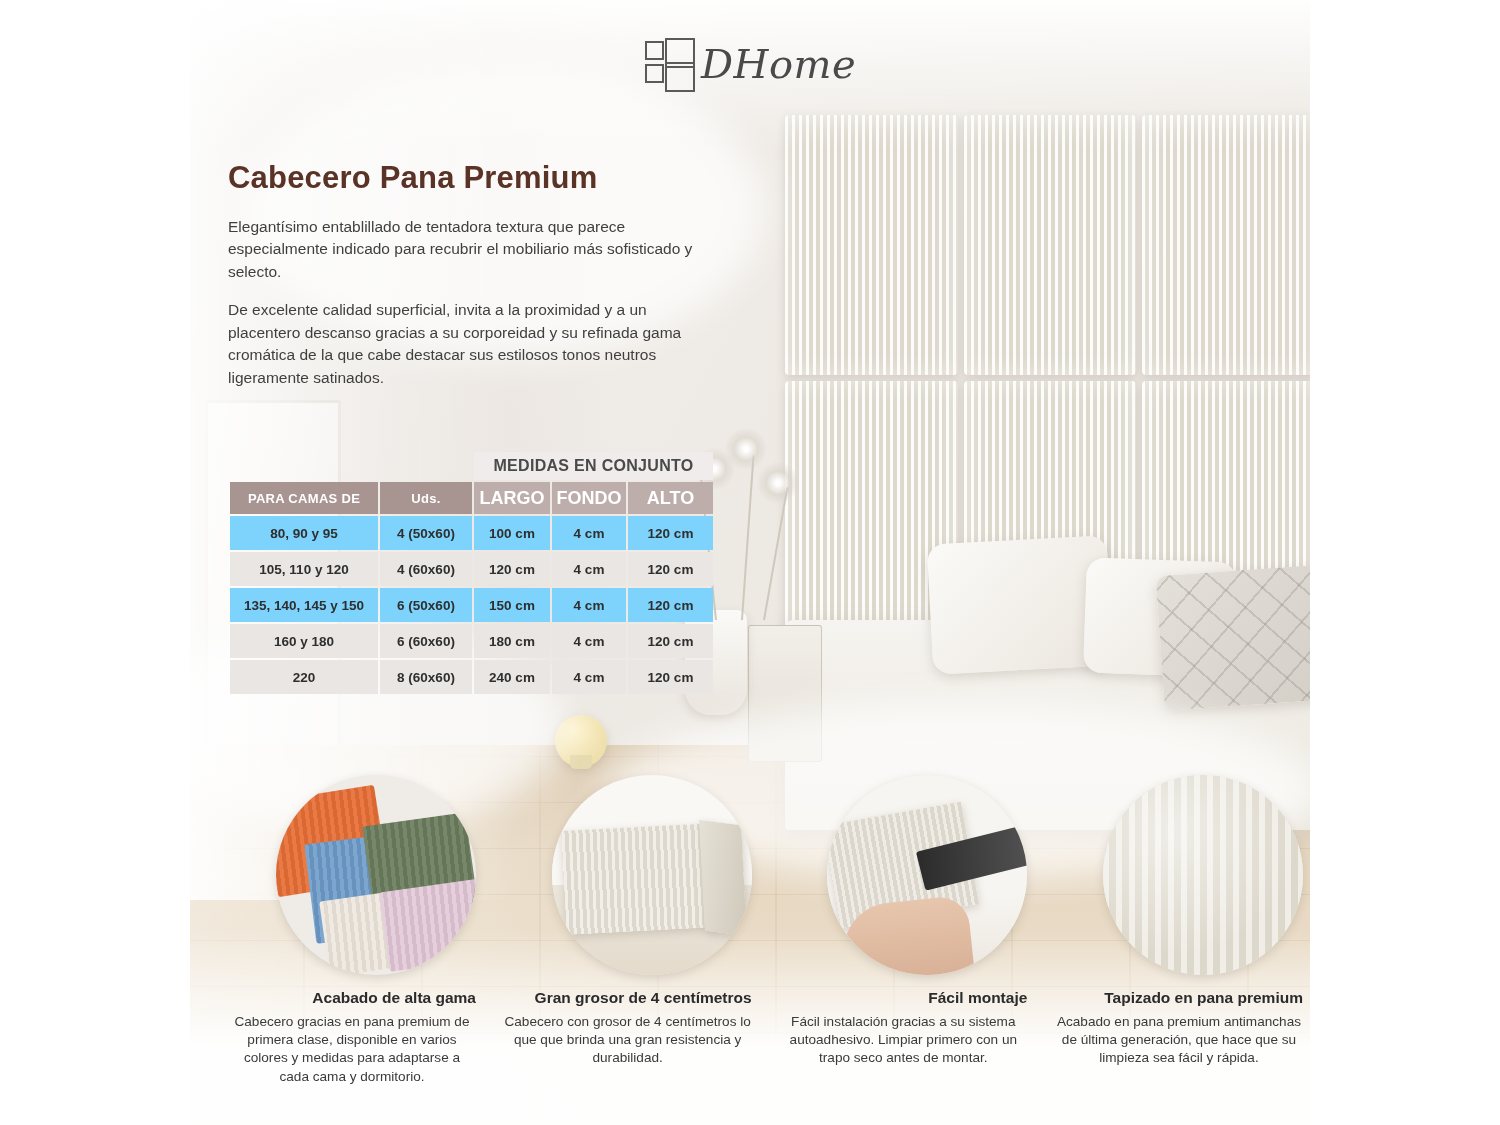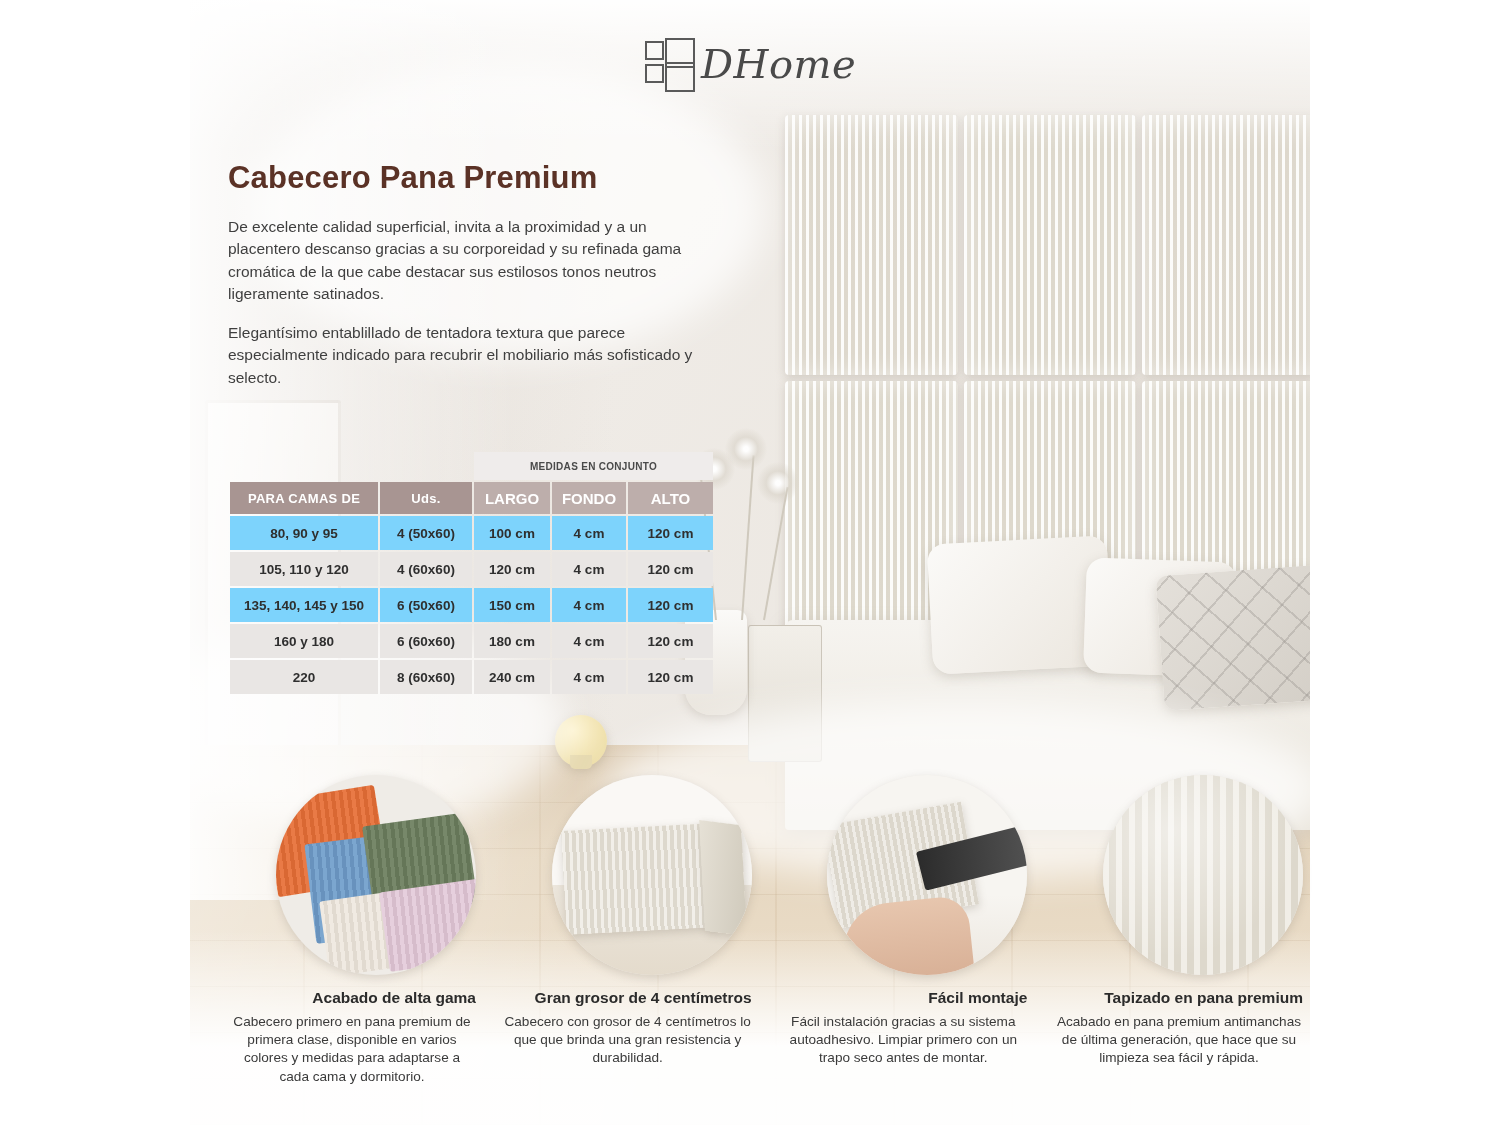--- a/index.html
+++ b/index.html
@@ -167,29 +167,29 @@
   .para{
     font-size:15.5px;line-height:1.45;color:#3f3f3f;margin:0 0 16px 0;
     text-align:left;
   }
 
   
   .table-wrap{position:absolute;left:228px;top:450px;z-index:40;}
   table.specs{border-collapse:separate;border-spacing:2px;}
   table.specs td,table.specs th{padding:0;}
   .th-group{
-    background:#efeceb;color:#4a4a4a;font-size:10px;font-weight:bold;
+    background:#efeceb;color:#4a4a4a;font-size:16px;font-weight:bold;
     text-align:center;height:28px;letter-spacing:.3px;
   }
   .th-main{
     background:#a89592;color:#ffffff;font-size:13px;font-weight:bold;
     text-align:center;height:32px;letter-spacing:.3px;
   }
   .th-sub{
-    background:#bdaeab;color:#ffffff;font-size:15px;font-weight:bold;
+    background:#bdaeab;color:#ffffff;font-size:18px;font-weight:bold;
     text-align:center;height:32px;
   }
   .cell{
     background:#7dd3fc;color:#2f2f2f;font-size:13.5px;font-weight:bold;
     text-align:center;height:34px;
   }
   .cell.alt{background:#e9e6e4;}
   .c-camas{width:148px;}
   .c-uds{width:92px;}
   .c-largo{width:76px;}
@@ -319,22 +319,22 @@
       <span class="lm1"></span>
         <span class="lm2"></span>
         <span class="lm3"></span>
         <span class="lm4"></span>
     </div>
     <div class="logo-text">DHome</div>
   </div>
 
   <div class="copy">
     <h1 class="title">Cabecero Pana Premium</h1>
+    <p class="para">Elegantísimo entablillado de tentadora textura que parece especialmente indicado para recubrir el mobiliario más sofisticado y selecto.</p>
     <p class="para">De excelente calidad superficial, invita a la proximidad y a un placentero descanso gracias a su corporeidad y su refinada gama cromática de la que cabe destacar sus estilosos tonos neutros ligeramente satinados.</p>
-    <p class="para">Elegantísimo entablillado de tentadora textura que parece especialmente indicado para recubrir el mobiliario más sofisticado y selecto.</p>
   </div>
 
   <div class="table-wrap">
     <table class="specs">
       <tbody>
           <tr>
         <td class="c-camas"></td>
         <td class="c-uds"></td>
         <td class="th-group" colspan="3">MEDIDAS EN CONJUNTO</td>
       </tr>
@@ -388,21 +388,21 @@
 
     <div class="feat">
       <div class="circle">
         <div class="sw orange"></div>
         <div class="sw blue"></div>
         <div class="sw green"></div>
         <div class="sw cream"></div>
         <div class="sw pink"></div>
       </div>
       <div class="feat-title">Acabado de alta gama</div>
-      <div class="feat-text">Cabecero primero en pana premium de primera clase, disponible en varios colores y medidas para adaptarse a cada cama y dormitorio.</div>
+      <div class="feat-text">Cabecero gracias en pana premium de primera clase, disponible en varios colores y medidas para adaptarse a cada cama y dormitorio.</div>
     </div>
 
     <div class="feat">
       <div class="circle">
         <div class="c2bg"></div>
         <div class="c2panel"></div>
         <div class="c2edge"></div>
       </div>
       <div class="feat-title">Gran grosor de 4 centímetros</div>
       <div class="feat-text">Cabecero con grosor de 4 centímetros lo que que brinda una gran resistencia y durabilidad.</div>

